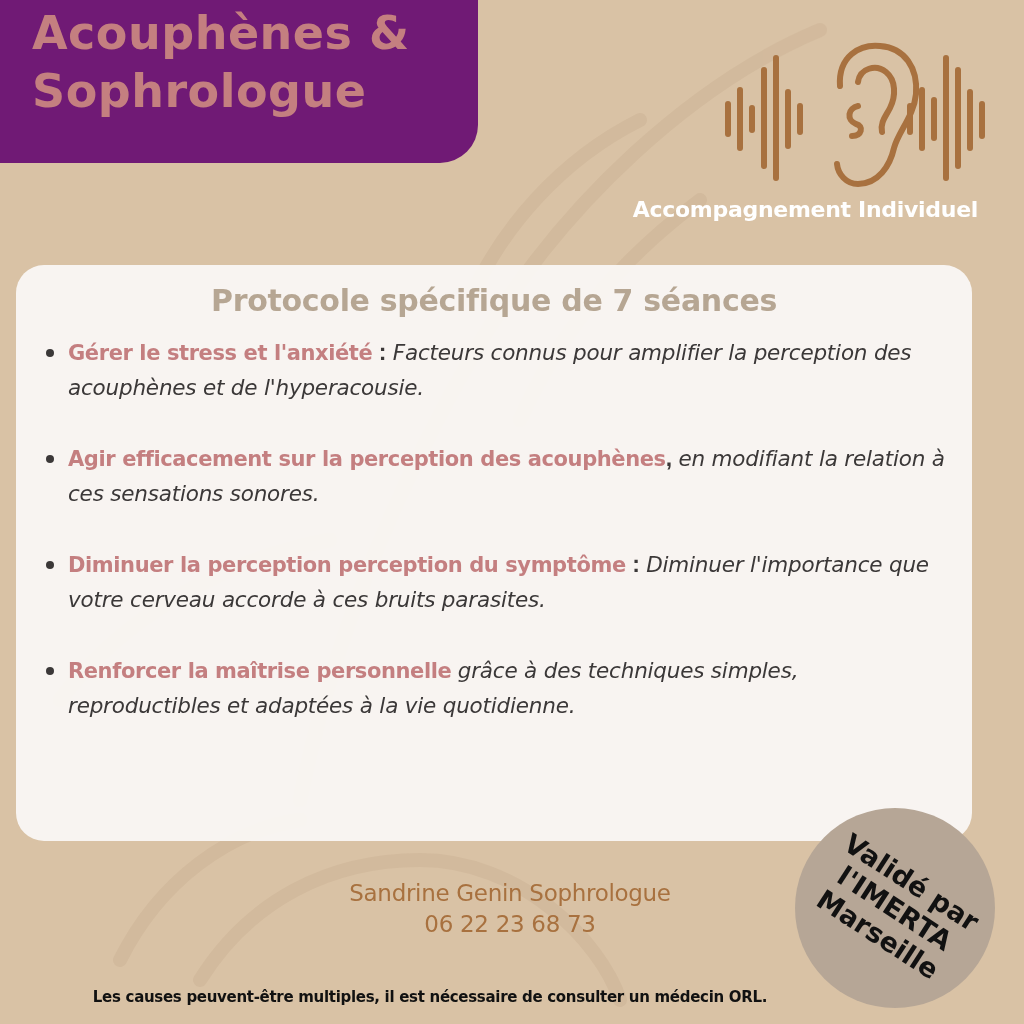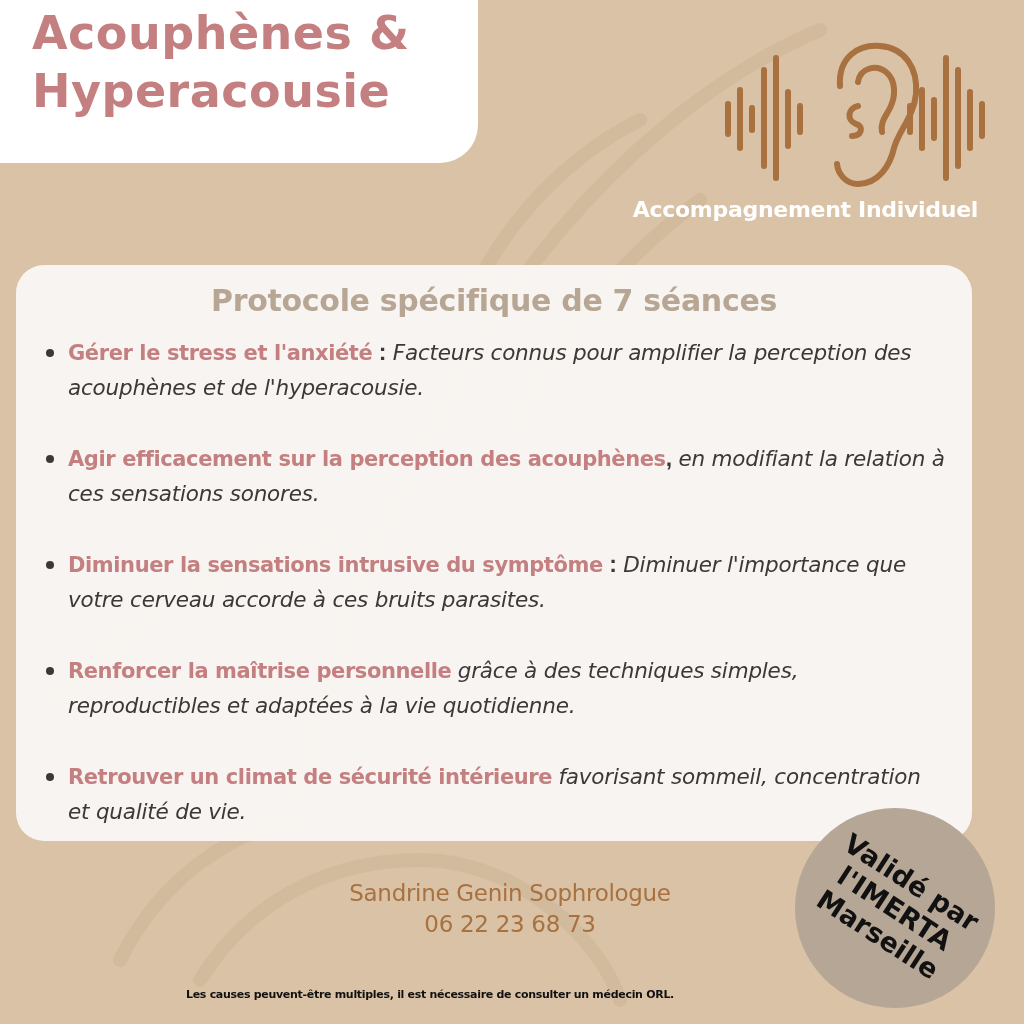--- a/index.html
+++ b/index.html
@@ -1,52 +1,52 @@
 <!DOCTYPE html>
 <html><head>
 <meta charset="utf-8">
 <style>
   html, body { margin:0; padding:0; }
   body { width:1024px; height:1024px; background:#d9c2a5; position:relative; overflow:hidden; font-family:"Liberation Sans", sans-serif; }
   .leaf { position:absolute; pointer-events:none; }
-  .title-box { position:absolute; left:0; top:0; width:478px; height:163px; background:#ffffff; border-bottom-right-radius:38px; }
+  .title-box { position:absolute; left:0; top:0; width:478px; height:163px; background:#701a75; border-bottom-right-radius:38px; }
   .title { position:absolute; left:32px; top:4px; margin:0; font-family:"DejaVu Sans", sans-serif; font-weight:bold; font-size:46px; line-height:58px; color:#c47f80; letter-spacing:0.5px; }
   .ear { position:absolute; left:720px; top:36px; width:270px; height:160px; }
   .subtitle { position:absolute; left:548px; top:197px; width:430px; text-align:right; font-family:"DejaVu Sans", sans-serif; font-weight:bold; font-size:22px; color:#ffffff; letter-spacing:-0.3px; }
   .card { position:absolute; left:16px; top:265px; width:956px; height:576px; background:rgba(250,247,244,0.95); border-radius:28px; }
   .card-title { position:absolute; left:0; right:0; top:18px; text-align:center; font-family:"DejaVu Sans", sans-serif; font-weight:bold; font-size:30px; color:#b6a693; letter-spacing:-0.3px; }
   ul.items { position:absolute; left:50px; top:70px; width:880px; margin:0; padding:0; list-style:none; }
   li.item { position:relative; padding-left:2px; margin-bottom:36px; font-size:23px; line-height:34px; color:#3b3838; }
   li.item .bullet { position:absolute; left:-20px; top:14px; width:8px; height:8px; border-radius:50%; background:#3b3838; }
   li.item .bold { font-family:"DejaVu Sans", sans-serif; font-weight:bold; color:#c47f80; font-size:21px; letter-spacing:-0.4px; }
   li.item .sep { font-weight:bold; color:#3b3838; }
   li.item .rest { font-family:"DejaVu Sans", sans-serif; font-style:italic; font-size:21.5px; letter-spacing:-0.2px; }
   .badge { position:absolute; left:795px; top:808px; width:200px; height:200px; border-radius:50%; background:#b6a696; }
   .badge-text { position:absolute; left:0; top:0; width:200px; height:200px; display:flex; flex-direction:column; align-items:center; justify-content:center; transform:rotate(33deg); font-family:"DejaVu Sans", sans-serif; font-weight:bold; font-size:27px; line-height:31px; color:#111; text-align:center; }
   .contact { position:absolute; left:260px; top:878px; width:500px; text-align:center; font-family:"DejaVu Sans", sans-serif; font-weight:normal; font-size:23px; line-height:31px; color:#a8713f; letter-spacing:-0.3px; }
-  .disclaimer { position:absolute; left:0; width:860px; top:988px; text-align:center; padding-left:0; font-family:"DejaVu Sans", sans-serif; font-weight:bold; font-size:11px; color:#111; letter-spacing:-0.3px; }
+  .disclaimer { position:absolute; left:0; width:860px; top:988px; text-align:center; padding-left:0; font-family:"DejaVu Sans", sans-serif; font-weight:bold; font-size:15px; color:#111; letter-spacing:-0.3px; }
 </style>
 </head>
 <body>
 
 <svg class="leaf" width="1024" height="1024" viewBox="0 0 1024 1024">
   <g fill="none" stroke="#cdb497" stroke-width="14" opacity="0.55" stroke-linecap="round">
     <path d="M820 30 C700 80 560 200 470 360 C390 500 330 650 300 800"></path>
     <path d="M640 120 C560 160 500 230 470 300"></path>
     <path d="M700 200 C620 260 560 330 520 420"></path>
     <path d="M200 980 C250 900 330 860 420 860 C520 860 600 940 620 1000"></path>
     <path d="M120 960 C160 880 230 830 300 820"></path>
     <path d="M60 700 C120 620 220 560 330 540"></path>
   </g>
 </svg>
 
 <div class="title-box">
   <h1 class="title">
     <span>Acouphènes &amp;</span><br>
-    <span>Hyperacousie</span>
+    <span>Sophrologue</span>
   </h1>
 </div>
 
 <svg class="ear" viewBox="0 0 270 160">
   <g stroke="#a8713f" stroke-width="6" stroke-linecap="round" fill="none">
 
     <line x1="8" y1="68" x2="8" y2="98"></line>
     <line x1="20" y1="54" x2="20" y2="112"></line>
     <line x1="32" y1="72" x2="32" y2="94"></line>
     <line x1="44" y1="34" x2="44" y2="130"></line>
@@ -76,29 +76,25 @@
     <li class="item">
       <span class="bullet"></span>
       <span class="bold">Gérer le stress et l'anxiété</span><span class="sep"> : </span><span class="rest">Facteurs connus pour amplifier la perception des acouphènes et de l'hyperacousie.</span>
     </li>
     <li class="item">
       <span class="bullet"></span>
       <span class="bold">Agir efficacement sur la perception des acouphènes</span><span class="sep">, </span><span class="rest">en modifiant la relation à ces sensations sonores.</span>
     </li>
     <li class="item">
       <span class="bullet"></span>
-      <span class="bold"> Diminuer la sensations intrusive du symptôme</span><span class="sep"> : </span><span class="rest">Diminuer l'importance que votre cerveau accorde à ces bruits parasites.</span>
+      <span class="bold"> Diminuer la perception perception du symptôme</span><span class="sep"> : </span><span class="rest">Diminuer l'importance que votre cerveau accorde à ces bruits parasites.</span>
     </li>
     <li class="item">
       <span class="bullet"></span>
       <span class="bold">Renforcer la maîtrise personnelle</span><span class="sep"> </span><span class="rest">grâce à des techniques simples, reproductibles et adaptées à la vie quotidienne.</span>
-    </li>
-    <li class="item">
-      <span class="bullet"></span>
-      <span class="bold">Retrouver un climat de sécurité intérieure</span><span class="sep"> </span><span class="rest">favorisant sommeil, concentration et qualité de vie.</span>
     </li>
   </ul>
 </div>
 
 <div class="contact">
   <div>Sandrine Genin Sophrologue</div>
   <div>06 22 23 68 73</div>
 </div>
 
 <div class="badge">

